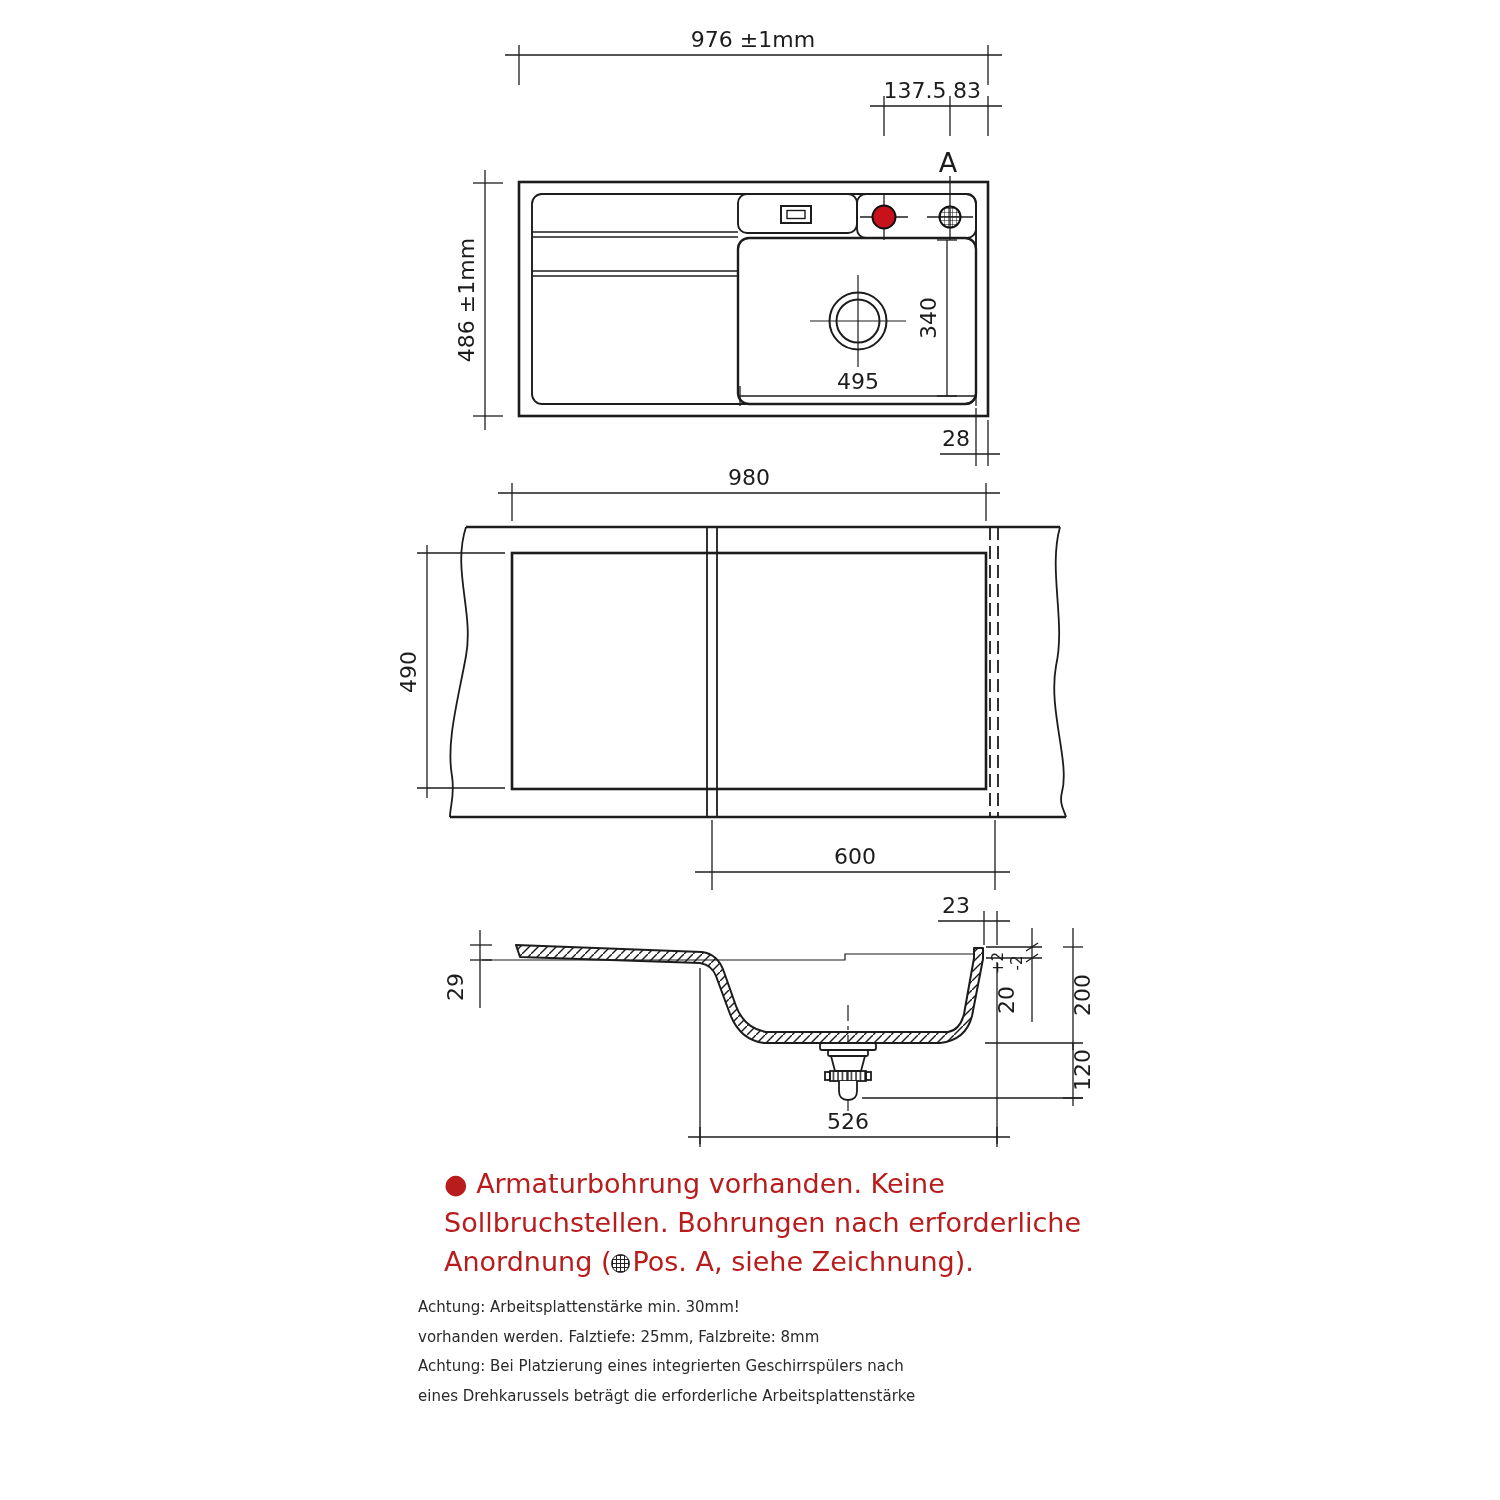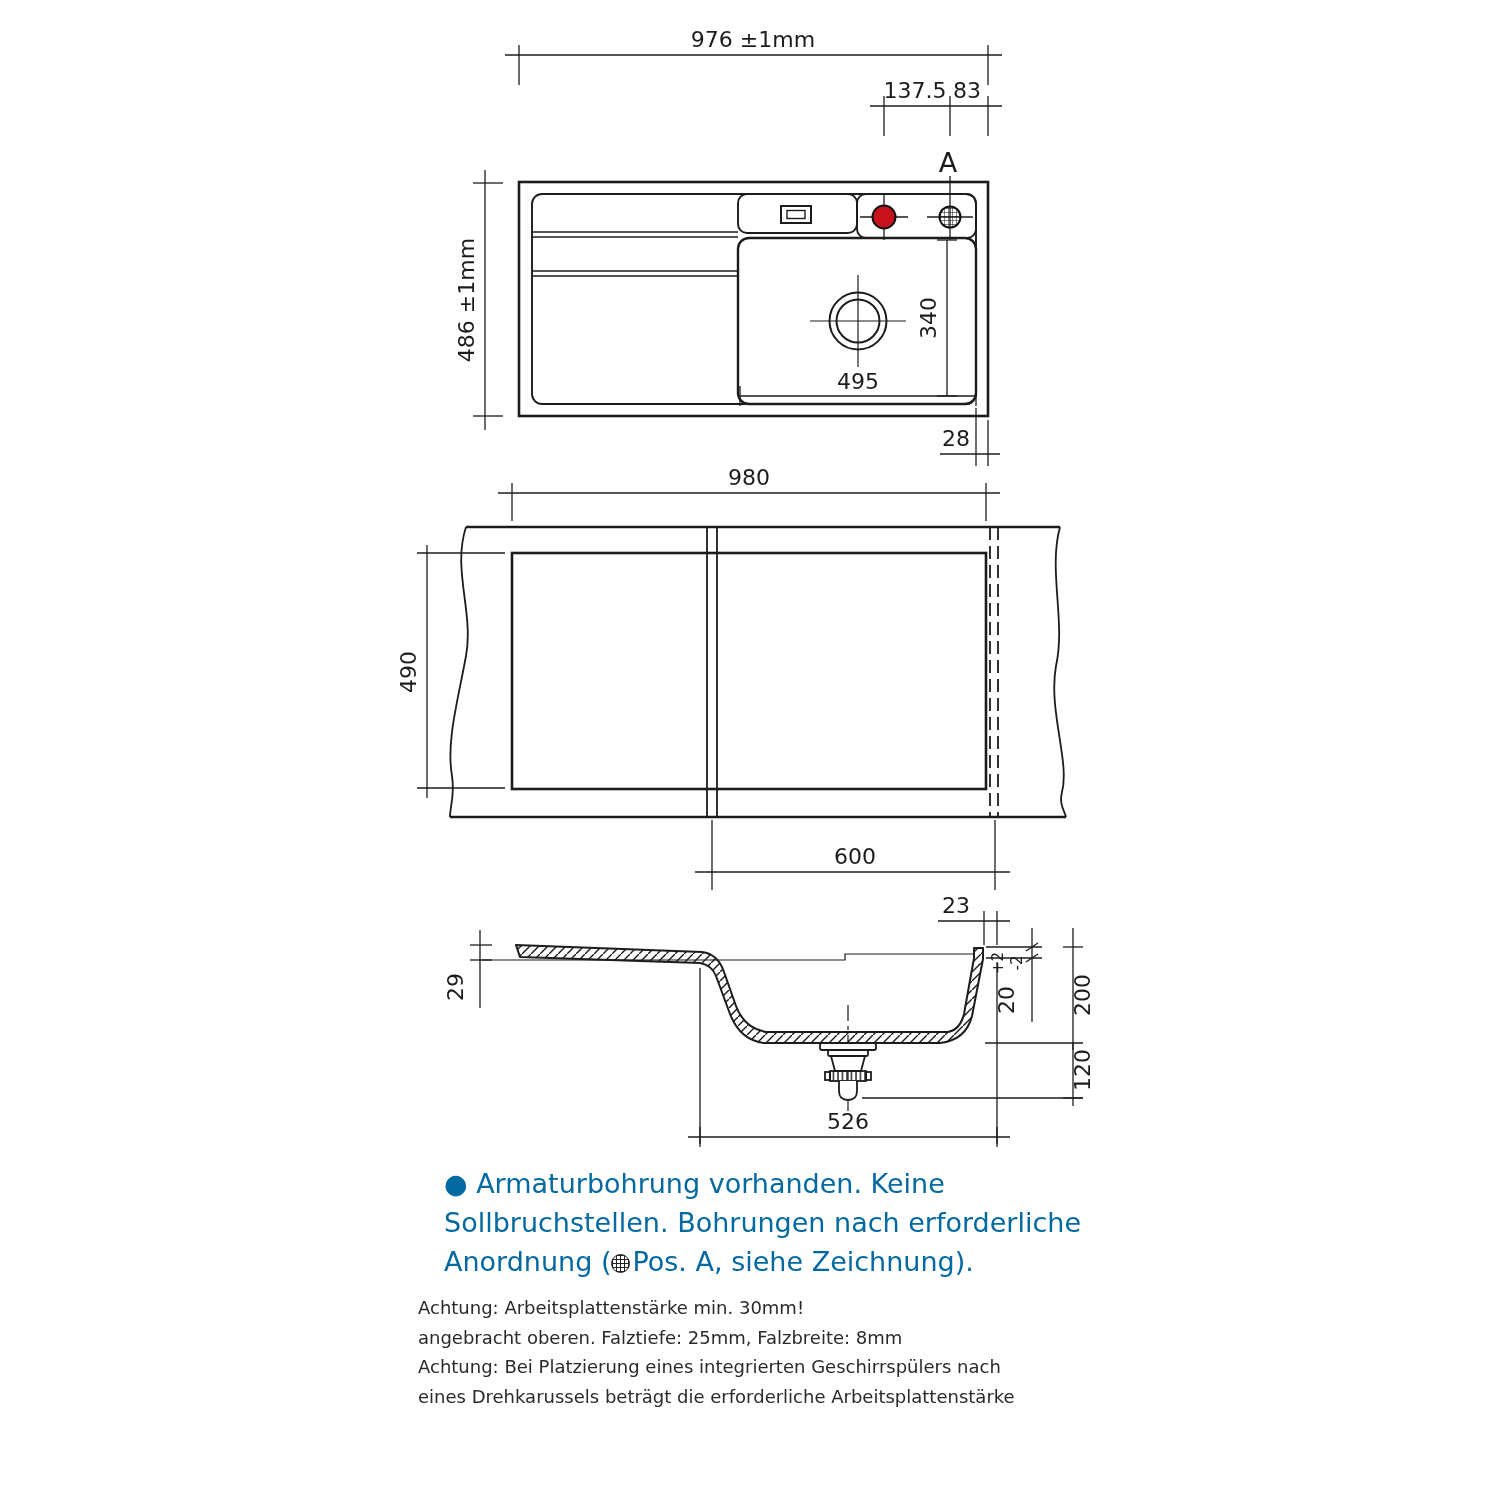--- a/index.html
+++ b/index.html
@@ -1,22 +1,22 @@
 <!DOCTYPE html>
 <html><head>
 <meta charset="utf-8">
 <style>
   html,body{margin:0;padding:0;background:#ffffff;}
   body{width:1500px;height:1500px;position:relative;font-family:"DejaVu Sans",sans-serif;color:#1c1c1c;}
   #drawing{position:absolute;left:0;top:0;}
   svg text{font-family:"DejaVu Sans",sans-serif;fill:#1c1c1c;}
   .dim-txt{font-size:22px;}
   .dim-txt-sm{font-size:15px;}
-  .notes{position:absolute;left:444px;top:1164px;width:700px;font-size:27px;line-height:39px;color:#0369a1;}
-  .warnings{position:absolute;left:418px;top:1293px;width:720px;font-size:18px;line-height:29.5px;color:#2a2a2a;}
+  .notes{position:absolute;left:444px;top:1164px;width:700px;font-size:27px;line-height:39px;color:#b91c1c;}
+  .warnings{position:absolute;left:418px;top:1293px;width:720px;font-size:15px;line-height:29.5px;color:#2a2a2a;}
   .hatch-dot-icon{display:inline-block;width:17px;height:17px;border:1.6px solid #222;border-radius:50%;
      background:
        repeating-linear-gradient(0deg,#222 0 1.2px,transparent 1.2px 4px),
        repeating-linear-gradient(90deg,#222 0 1.2px,transparent 1.2px 4px);
      vertical-align:-2px;margin-right:2px;}
   .warn-line{white-space:nowrap;}
 </style>
 </head>
 <body>
 
@@ -238,16 +238,16 @@
 </svg>
 
 <div class="notes">
   <div>● Armaturbohrung vorhanden. Keine</div>
   <div>Sollbruchstellen. Bohrungen nach erforderliche</div>
   <div><span>Anordnung (</span><span class="hatch-dot-icon"></span><span>Pos. A, siehe Zeichnung).</span></div>
 </div>
 
 <div class="warnings">
   <div class="warn-line">Achtung: Arbeitsplattenstärke min. 30mm!</div>
-  <div class="warn-line">angebracht oberen. Falztiefe: 25mm, Falzbreite: 8mm</div>
+  <div class="warn-line">vorhanden werden. Falztiefe: 25mm, Falzbreite: 8mm</div>
   <div class="warn-line">Achtung: Bei Platzierung eines integrierten Geschirrspülers nach</div>
   <div class="warn-line">eines Drehkarussels beträgt die erforderliche Arbeitsplattenstärke</div>
 </div>
 
 </body></html>

